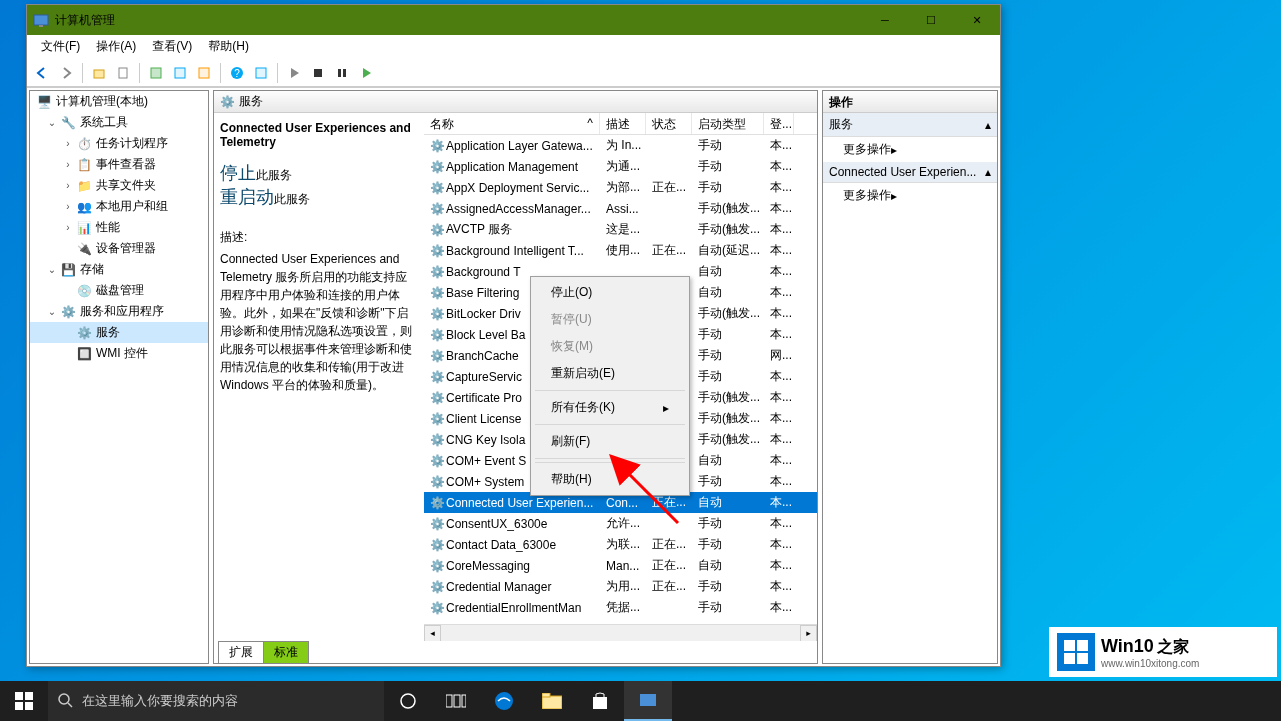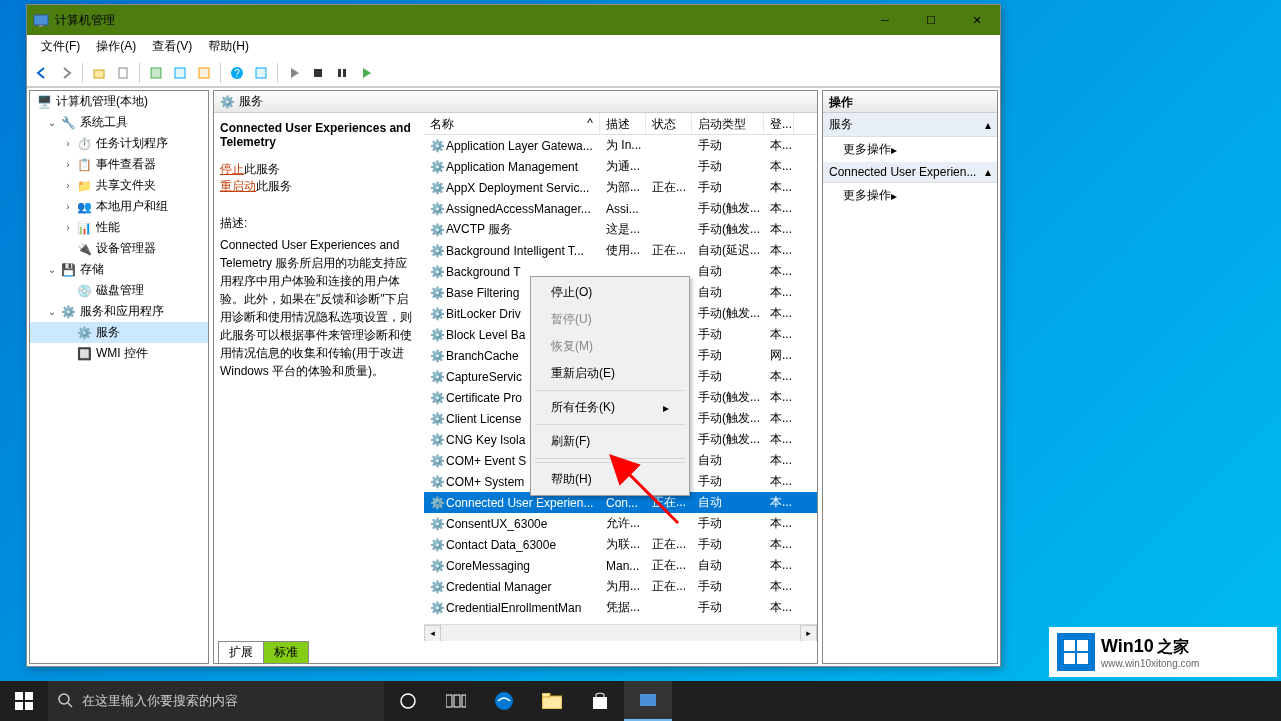--- a/index.html
+++ b/index.html
@@ -30,21 +30,21 @@
 .tree-indent-1 { padding-left: 16px; }
 .tree-indent-2 { padding-left: 32px; }
 
 .detail-panel { flex: 1; border: 1px solid #888; margin: 2px; display: flex; flex-direction: column; overflow: hidden; }
 .detail-header { height: 22px; background: linear-gradient(#fdfdfd,#e8e8e8); border-bottom: 1px solid #ccc; font-size: 12px; display: flex; align-items: center; padding-left: 6px; }
 .detail-header .srvicon { margin-right: 4px; }
 .detail-body { flex: 1; display: flex; overflow: hidden; }
 
 .svc-left { width: 210px; padding: 8px 6px; font-size: 12px; overflow: hidden; }
 .svc-left .svc-title { font-weight: bold; margin-bottom: 12px; }
-.svc-left a { color: #c2410c; text-decoration: underline; cursor: pointer; font-size: 12px; display: inline; }
+.svc-left a { color: #0c4a6e; cursor: pointer; font-size: 18px; display: inline; }
 .svc-left .desc-label { margin-top: 20px; margin-bottom: 4px; }
 .svc-left .desc-text { line-height: 1.5; }
 
 .svc-list { flex: 1; display: flex; flex-direction: column; overflow: hidden; position: relative; }
 .svc-cols { height: 22px; display: flex; font-size: 12px; background: #fff; border-bottom: 1px solid #e0e0e0; }
 .svc-col { padding: 3px 6px; border-right: 1px solid #e8e8e8; overflow: hidden; white-space: nowrap; }
 .svc-rows { flex: 1; overflow-y: auto; overflow-x: hidden; font-size: 12px; position: relative; }
 .svc-row { height: 21px; display: flex; align-items: center; cursor: default; white-space: nowrap; }
 .svc-row.selected { background: #0078d4; color: #fff; }
 .svc-cell { padding: 0 6px; overflow: hidden; text-overflow: ellipsis; display: flex; align-items: center; }

